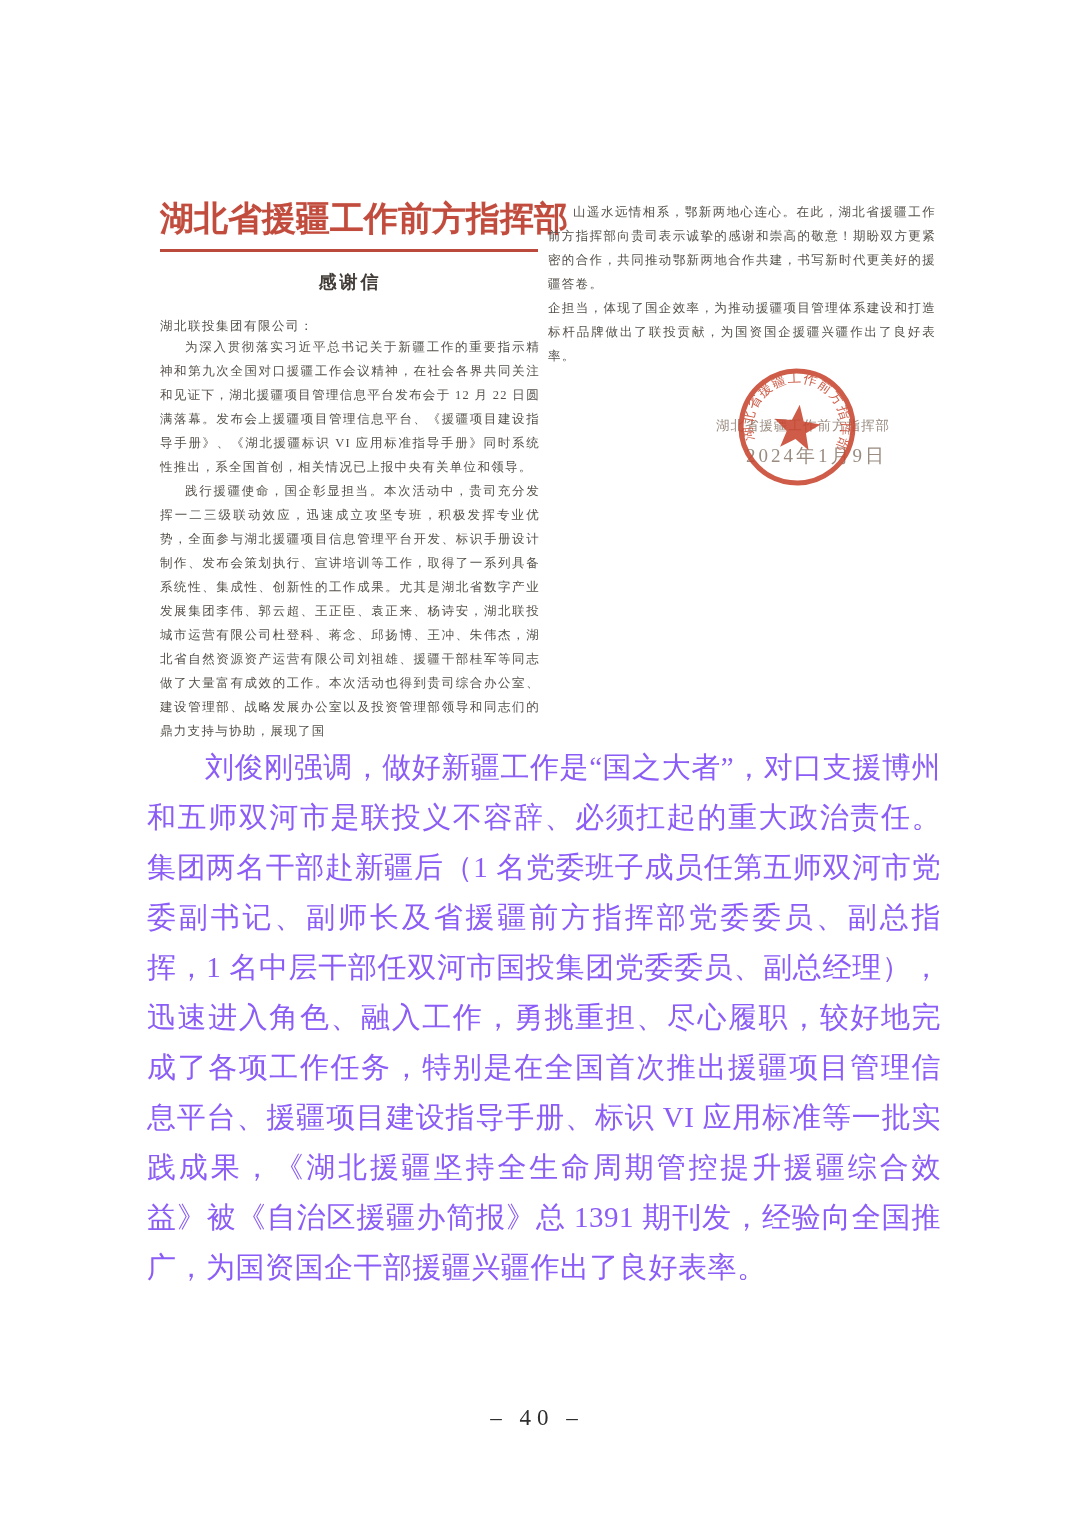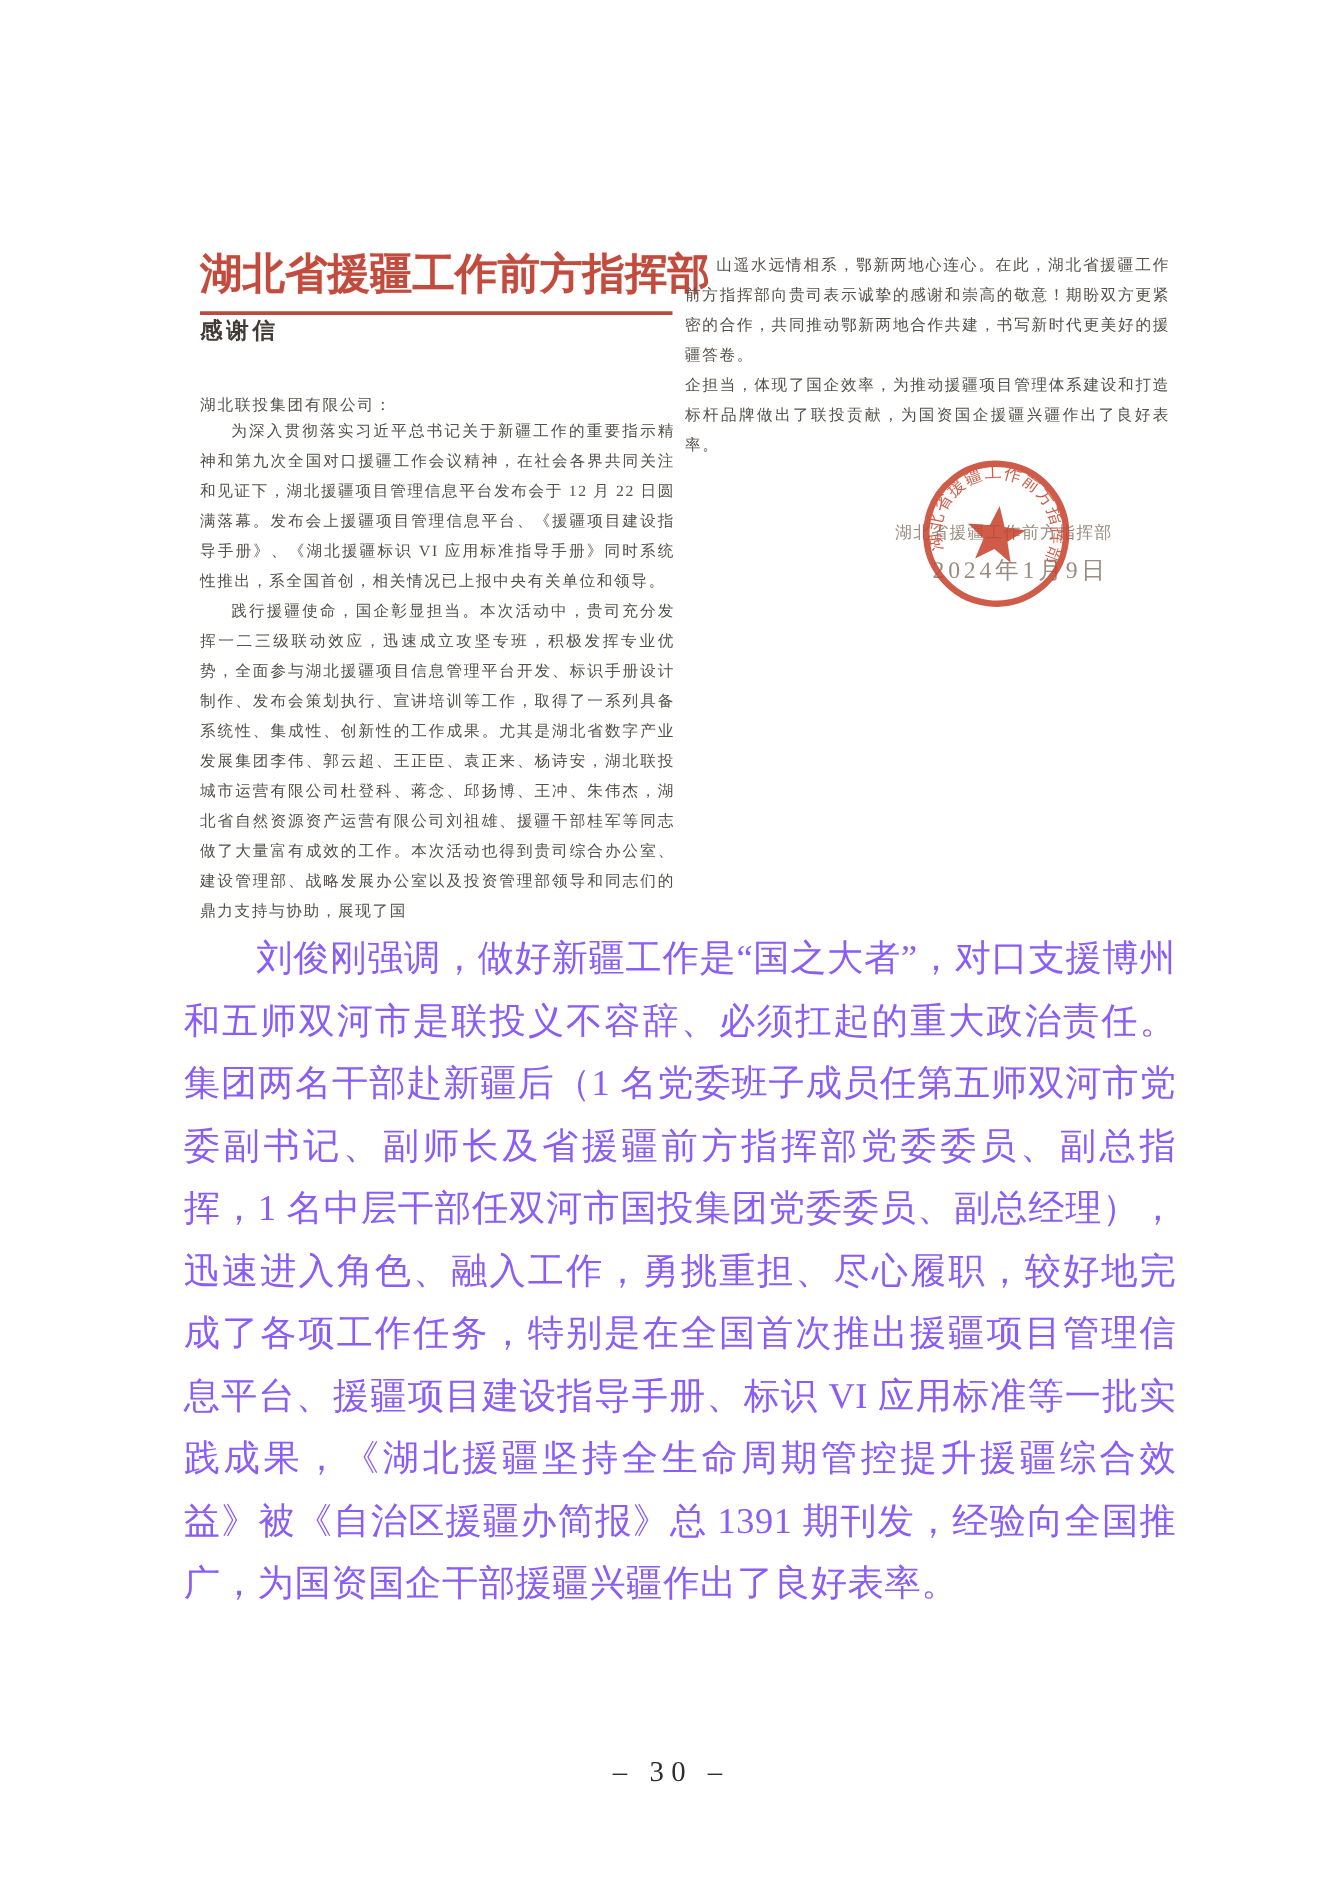--- a/index.html
+++ b/index.html
@@ -27,26 +27,28 @@
     color:#c14b3c;
     letter-spacing:0px;
     white-space:nowrap;
     text-shadow:0 0 1px rgba(193,75,60,.35);
   }
   .letterhead-rule{
     margin-top:7px;height:3px;width:378px;
     background:#bc4a3c;border:none;
   }
   .letter-subject{
+    margin-top:18px;
+    text-align:center;
     font-size:18px;font-weight:bold;
     letter-spacing:3px;
     color:#413c37;
   }
   .salutation{
-    margin-top:40px;
+    margin-top:24px;
     font-size:12.5px;letter-spacing:1.5px;
     color:#55504a;
   }
   .scan p.body{
     margin:0;
     font-size:12.5px;line-height:24px;letter-spacing:1.3px;
     text-align:justify;
     color:#55504a;
   }
   .scan p.body.indent{text-indent:2em;}
@@ -120,15 +122,15 @@
           <textPath href="#seal-arc" startOffset="50%" text-anchor="middle">湖北省援疆工作前方指挥部</textPath>
         </text>
       </g>
     </svg>
   </div>
 
   <div class="main-text">
     <p>刘俊刚强调，做好新疆工作是“国之大者”，对口支援博州和五师双河市是联投义不容辞、必须扛起的重大政治责任。集团两名干部赴新疆后（1 名党委班子成员任第五师双河市党委副书记、副师长及省援疆前方指挥部党委委员、副总指挥，1 名中层干部任双河市国投集团党委委员、副总经理），迅速进入角色、融入工作，勇挑重担、尽心履职，较好地完成了各项工作任务，特别是在全国首次推出援疆项目管理信息平台、援疆项目建设指导手册、标识 VI 应用标准等一批实践成果，《湖北援疆坚持全生命周期管控提升援疆综合效益》被《自治区援疆办简报》总 1391 期刊发，经验向全国推广，为国资国企干部援疆兴疆作出了良好表率。</p>
   </div>
 
-  <div class="page-number">– 30 –</div>
+  <div class="page-number">– 40 –</div>
 
 </div>
 
 </body></html>

